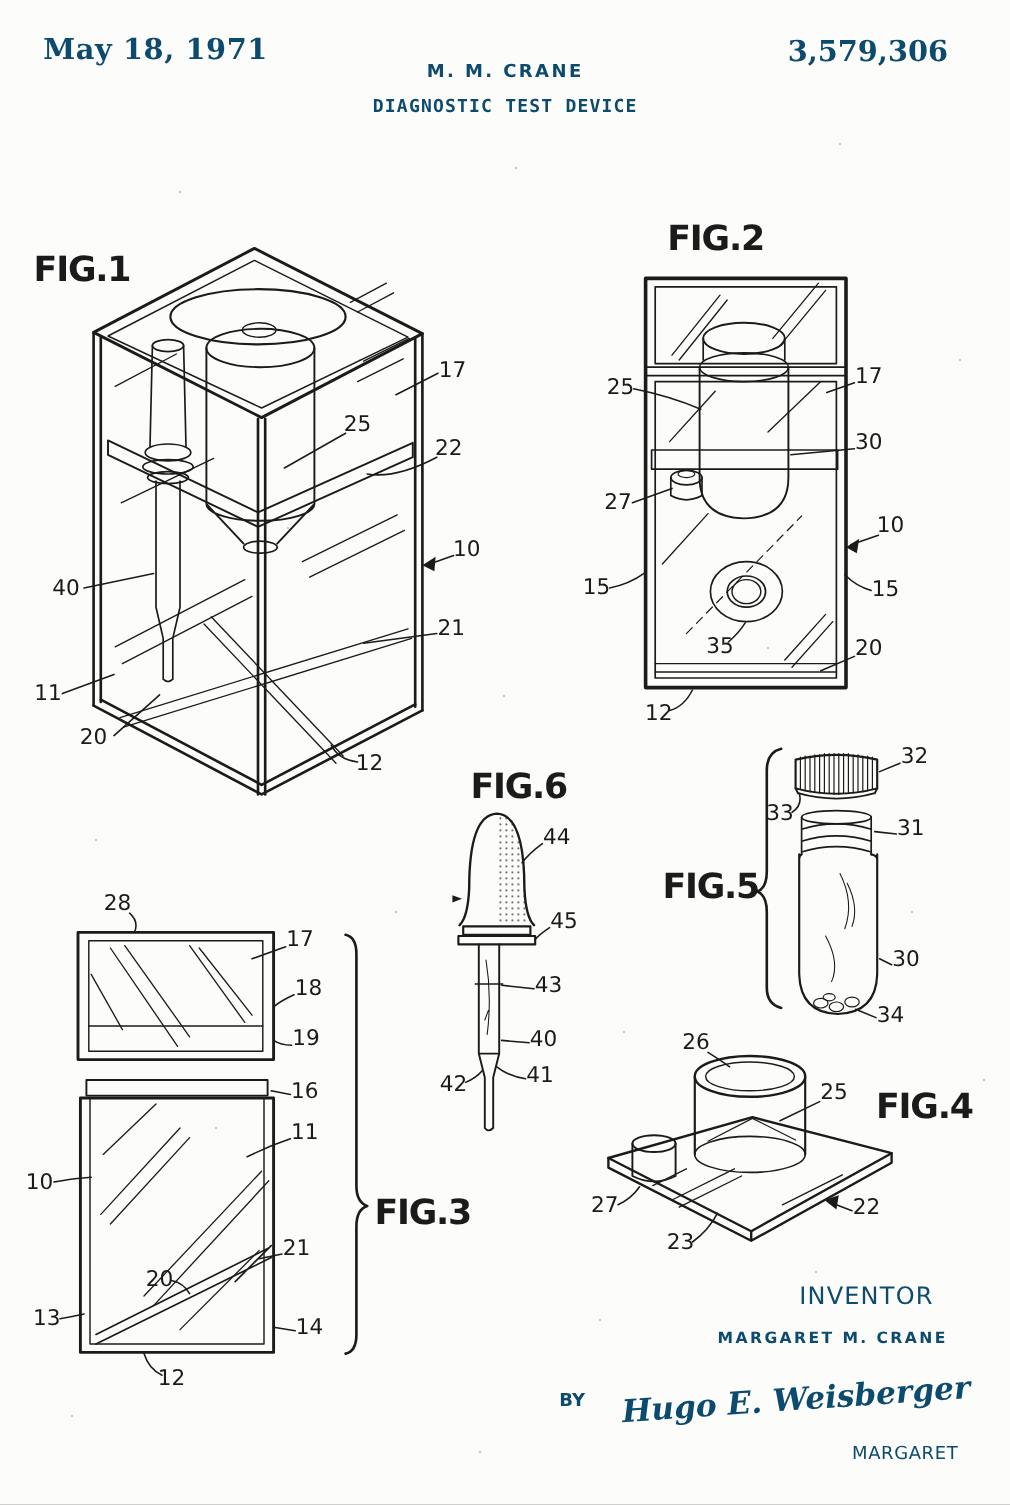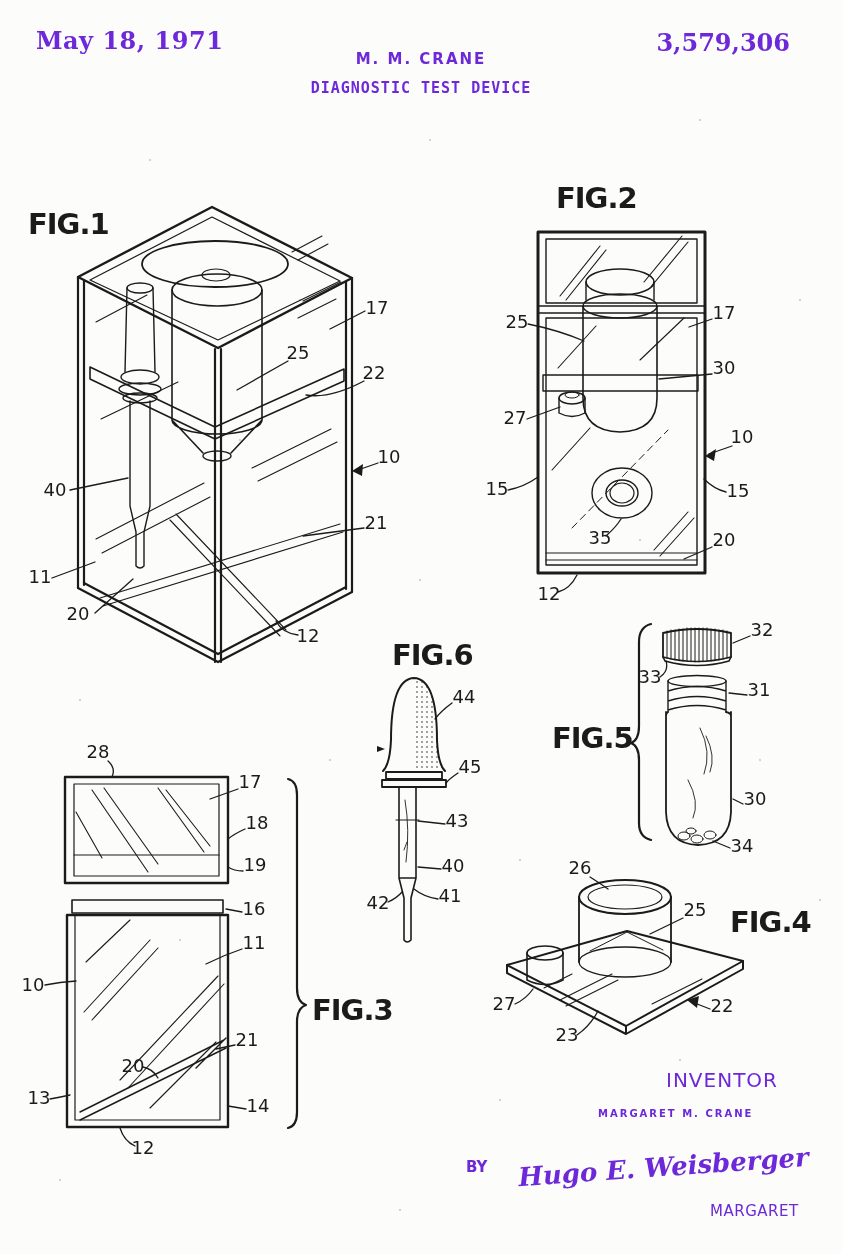--- a/index.html
+++ b/index.html
@@ -1,34 +1,34 @@
 <!DOCTYPE html>
 <html><head>
 <meta charset="utf-8">
 <style>
   html,body{margin:0;padding:0;background:#888;}
   .page{position:relative;width:842px;height:1254px;margin:0 auto;background:#fcfcfa;
-        font-family:"DejaVu Sans",sans-serif;color:#6d28d9;overflow:hidden;}
+        font-family:"DejaVu Sans",sans-serif;color:#0c4a6e;overflow:hidden;}
   .h-date{position:absolute;left:36px;top:26px;font-family:"DejaVu Serif",serif;
           font-weight:bold;font-size:24px;letter-spacing:.5px;}
   .h-name{position:absolute;left:0;right:0;top:50px;text-align:center;
           font-weight:bold;font-size:15px;letter-spacing:2px;}
   .h-num{position:absolute;right:52px;top:28px;font-family:"DejaVu Serif",serif;
          font-weight:bold;font-size:24px;}
   .h-title{position:absolute;left:0;right:0;top:79px;text-align:center;
            font-family:"DejaVu Sans Mono",monospace;font-weight:bold;font-size:15px;letter-spacing:1px;}
   .h-filed{position:absolute;left:0;right:0;top:106px;text-align:center;
            font-family:"DejaVu Sans Mono",monospace;font-weight:bold;font-size:14px;letter-spacing:1px;}
   .drawing{position:absolute;left:0;top:0;width:842px;height:1254px;}
   .ink{stroke:#1b1b1b;fill:none;stroke-linecap:round;stroke-linejoin:round;}
   svg text{fill:#1b1b1b;stroke:none;}
   .figtitle{font-family:"DejaVu Sans",sans-serif;font-weight:bold;font-size:29px;letter-spacing:-1px;}
   .ref{font-family:"DejaVu Sans",sans-serif;font-size:18px;text-anchor:middle;}
   .f-inventor{position:absolute;right:64px;top:1068px;font-size:20px;letter-spacing:1px;}
-  .f-name{position:absolute;left:598px;top:1108px;font-weight:bold;font-size:10px;letter-spacing:2px;}
+  .f-name{position:absolute;left:598px;top:1108px;font-weight:bold;font-size:13px;letter-spacing:2px;}
   .f-by{position:absolute;left:466px;top:1158px;font-weight:bold;font-size:15px;}
   .f-sig{position:absolute;left:518px;top:1152px;font-family:"DejaVu Serif",serif;
          font-style:italic;font-weight:bold;font-size:26px;transform:rotate(-4deg);white-space:nowrap;}
   .f-attorney{position:absolute;left:710px;top:1202px;font-size:15px;letter-spacing:.5px;}
 </style>
 </head>
 <body>
 
 <div class="page">
 

